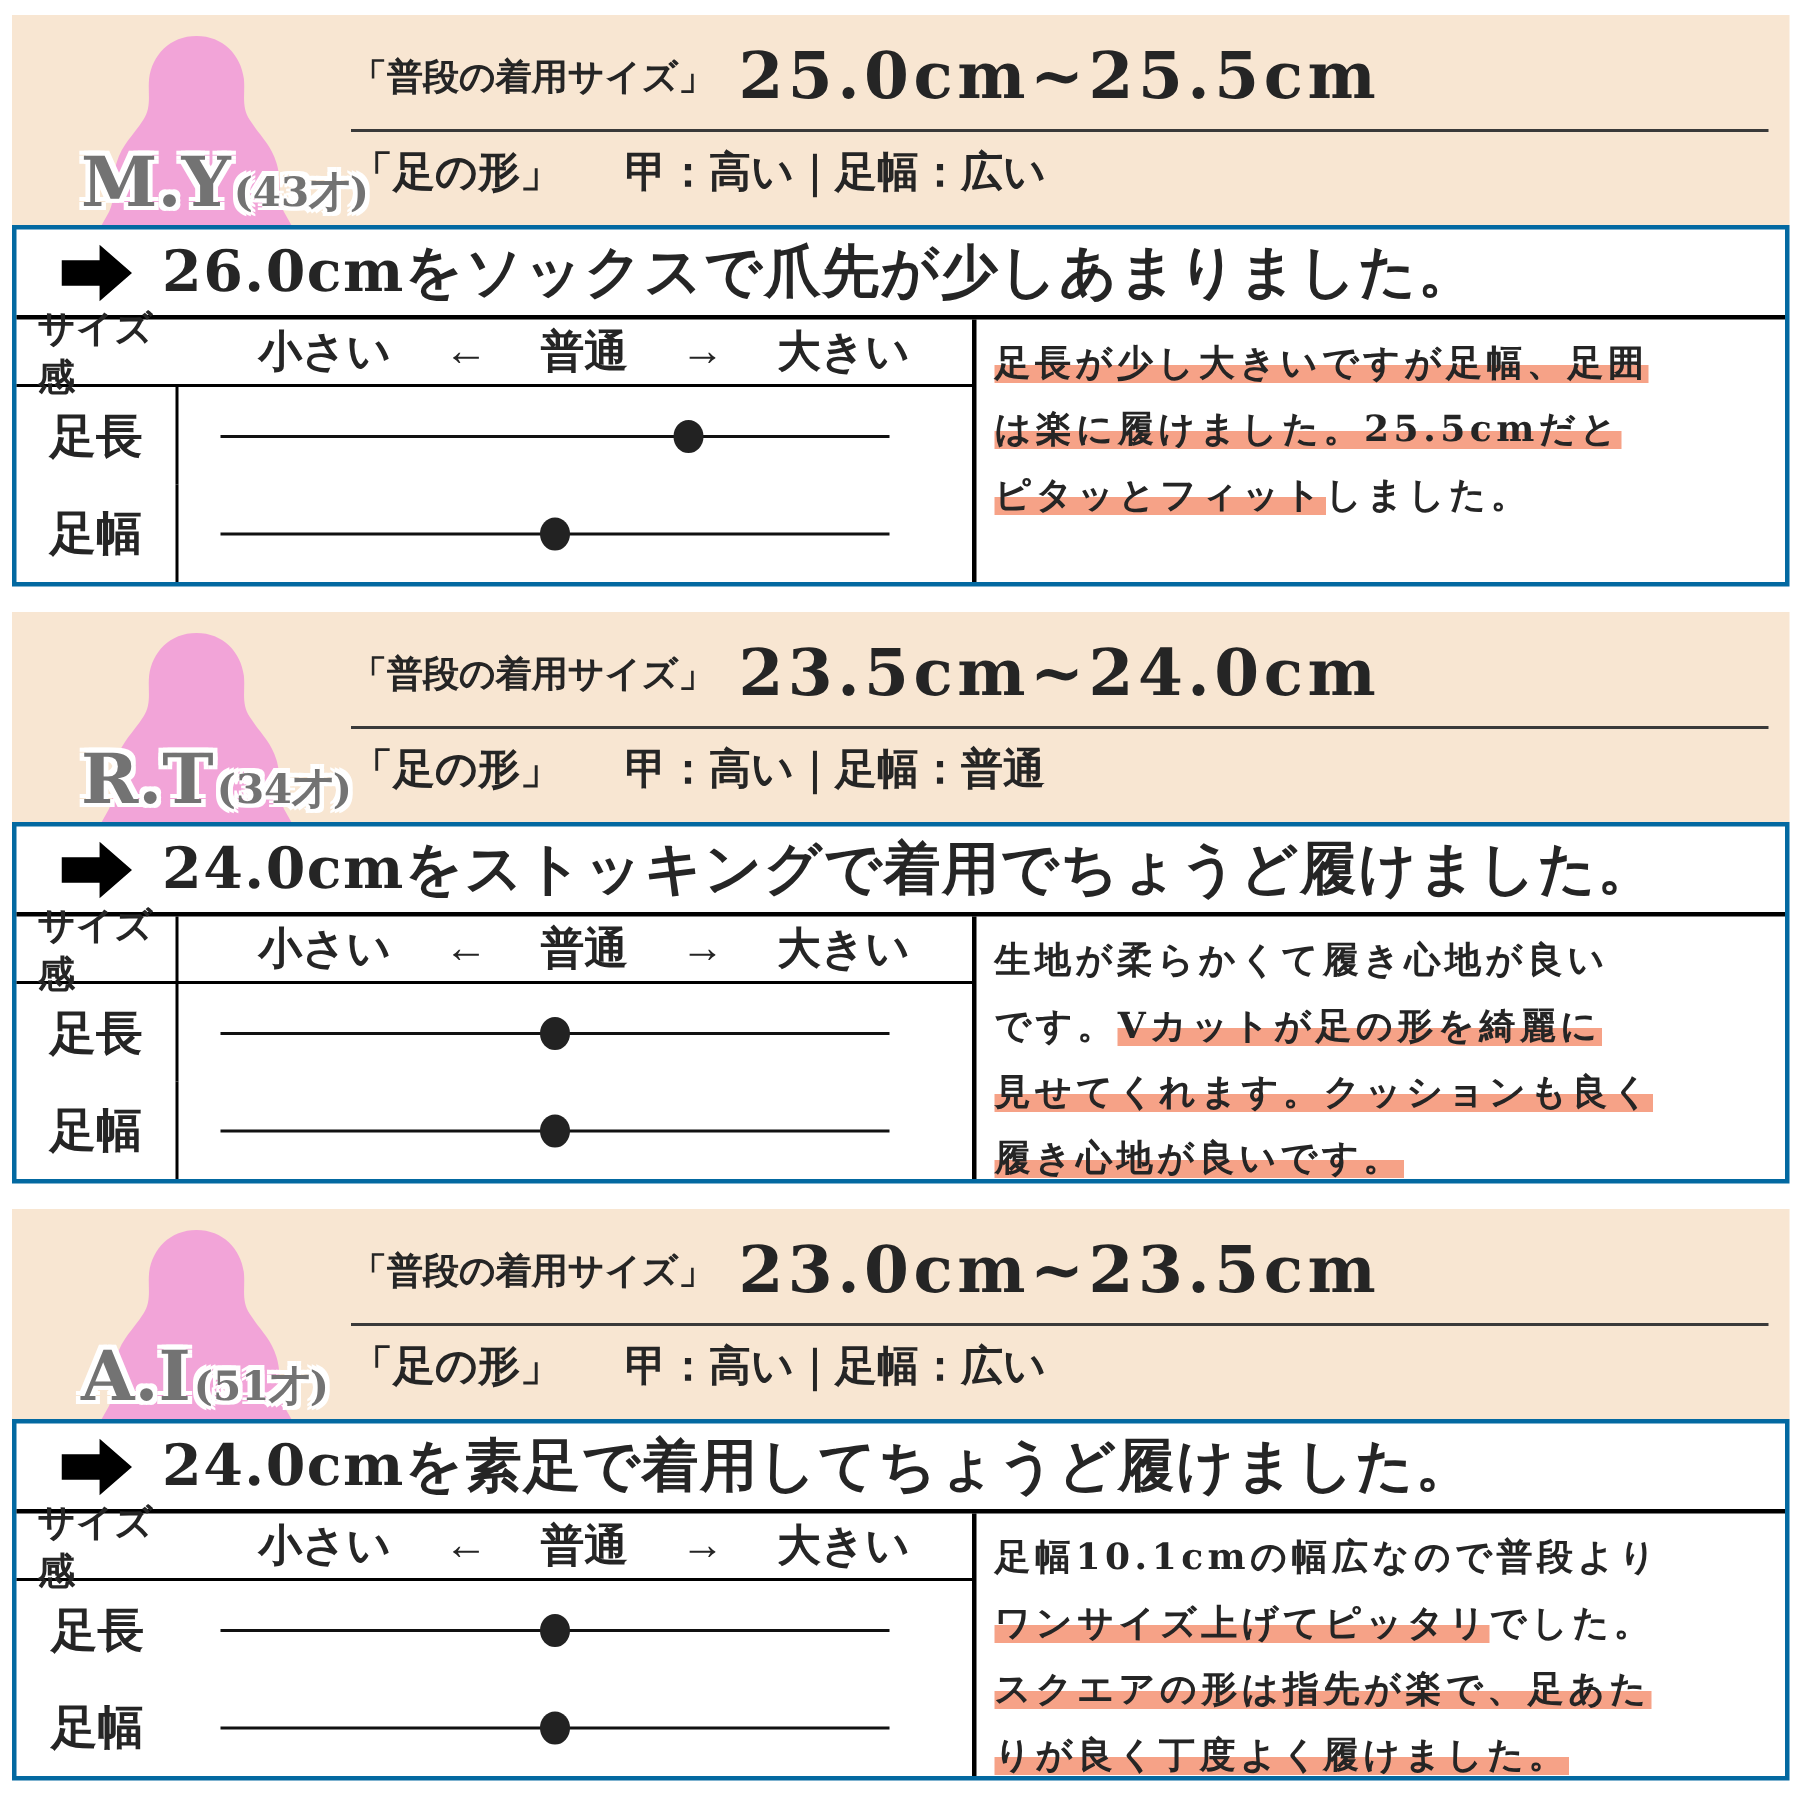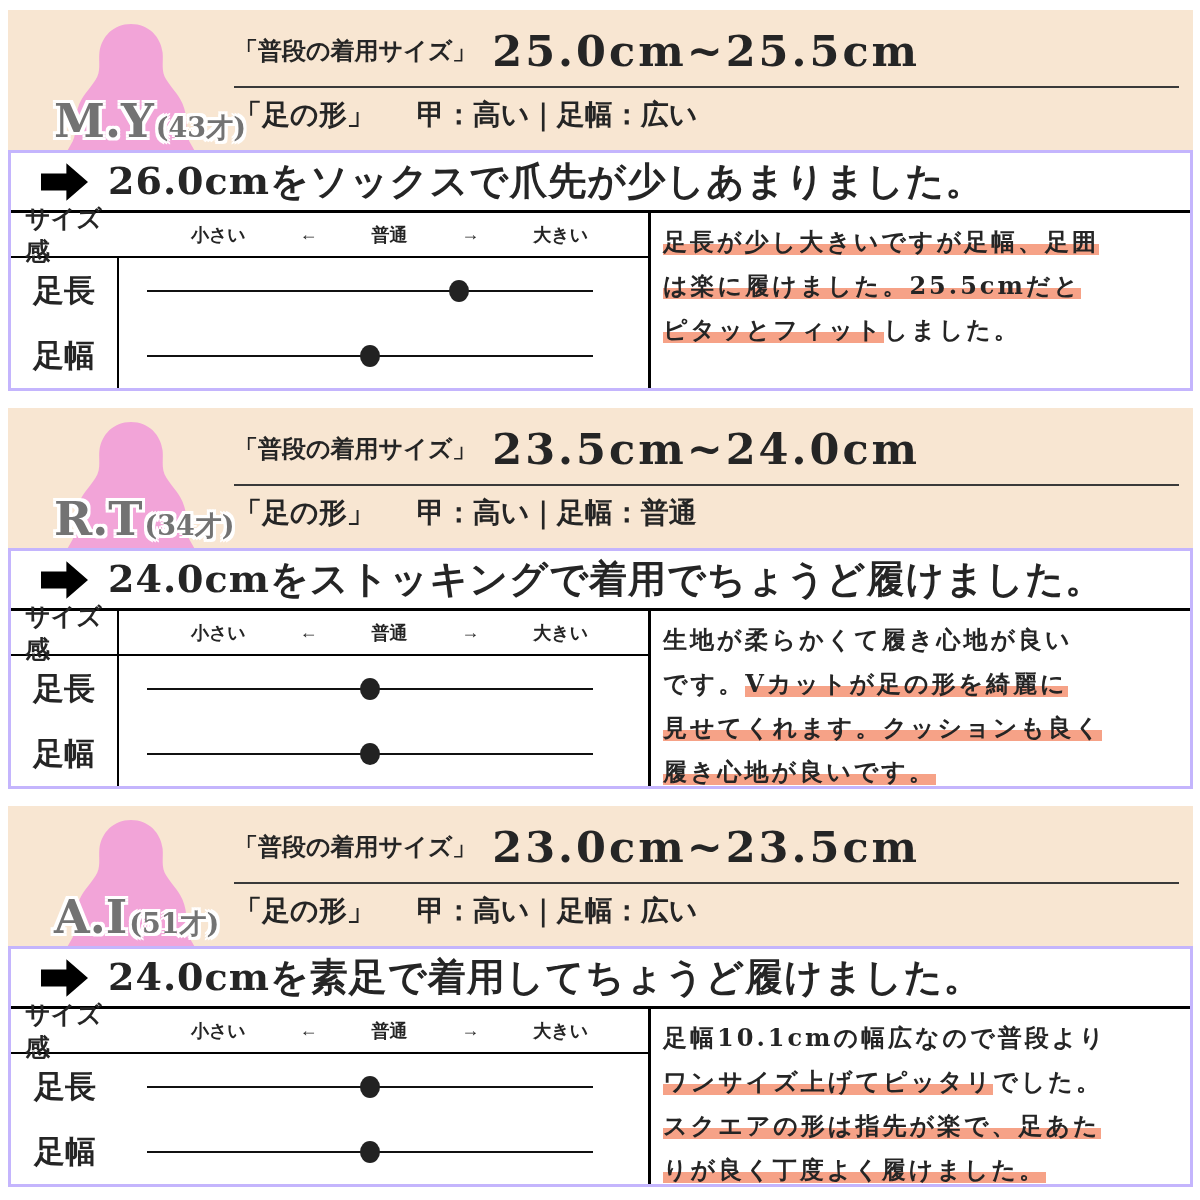--- a/index.html
+++ b/index.html
@@ -17,33 +17,33 @@
   .name-tag .name{font-size:46px;font-weight:700;}
   .name-tag .age{font-size:27px;font-weight:700;margin-left:2px;}
   .header-text{flex:1;display:flex;flex-direction:column;box-sizing:border-box;padding:6px 14px 8px 4px;}
   .usual-row{flex:1;display:flex;align-items:center;gap:16px;white-space:nowrap;}
   .usual-label{font-size:24px;font-weight:700;}
   .usual-value{font-family:"DejaVu Serif","Liberation Serif",serif;font-size:43px;font-weight:700;letter-spacing:3px;}
   .header-hr{border:0;border-top:2px solid #3a3a3a;margin:0;}
   .shape-row{height:54px;display:flex;align-items:center;gap:42px;font-size:28px;font-weight:700;white-space:nowrap;}
 
   
-  .box{border:3px solid #c4b5fd;background:#fff;}
+  .box{border:3px solid #0369a1;background:#fff;}
   .try-row{height:57px;border-bottom:3px solid #000;display:flex;align-items:center;padding-left:30px;gap:20px;}
   .arrow-icon{width:47px;height:38px;flex:none;}
   .try-text{font-family:"DejaVu Serif","Liberation Serif",sans-serif;font-size:38px;font-weight:600;
     letter-spacing:1px;white-space:nowrap;}
 
   .chart{display:flex;height:175px;}
   .chart-left{width:637px;flex:none;display:flex;flex-direction:column;box-sizing:border-box;}
   .chart-head{height:45px;box-sizing:border-box;border-bottom:2px solid #000;display:flex;align-items:stretch;}
   .ch-label{width:108px;box-sizing:border-box;padding-left:14px;display:flex;align-items:center;
     font-size:25px;font-weight:700;flex:none;}
   .scale{flex:1;display:flex;justify-content:space-evenly;align-items:center;
-    font-size:18px;font-weight:700;padding:0 6px 0 18px;}
+    font-size:29px;font-weight:700;padding:0 6px 0 18px;}
   .chart-body{flex:1;display:flex;flex-direction:column;}
   .crow{flex:1;display:flex;align-items:stretch;}
   .clabel{width:108px;box-sizing:border-box;flex:none;display:flex;align-items:center;justify-content:center;
     font-size:31px;font-weight:700;}
   
   .s1 .clabel{border-right:2px solid #000;}
   .s2 .ch-label{border-right:2px solid #000;}
   .s2 .clabel{border-right:2px solid #000;}
   .track{flex:1;position:relative;margin:0 55px 0 28px;}
   .track-line{position:absolute;left:0;right:0;top:50%;height:2px;margin-top:-1px;background:#111;}

